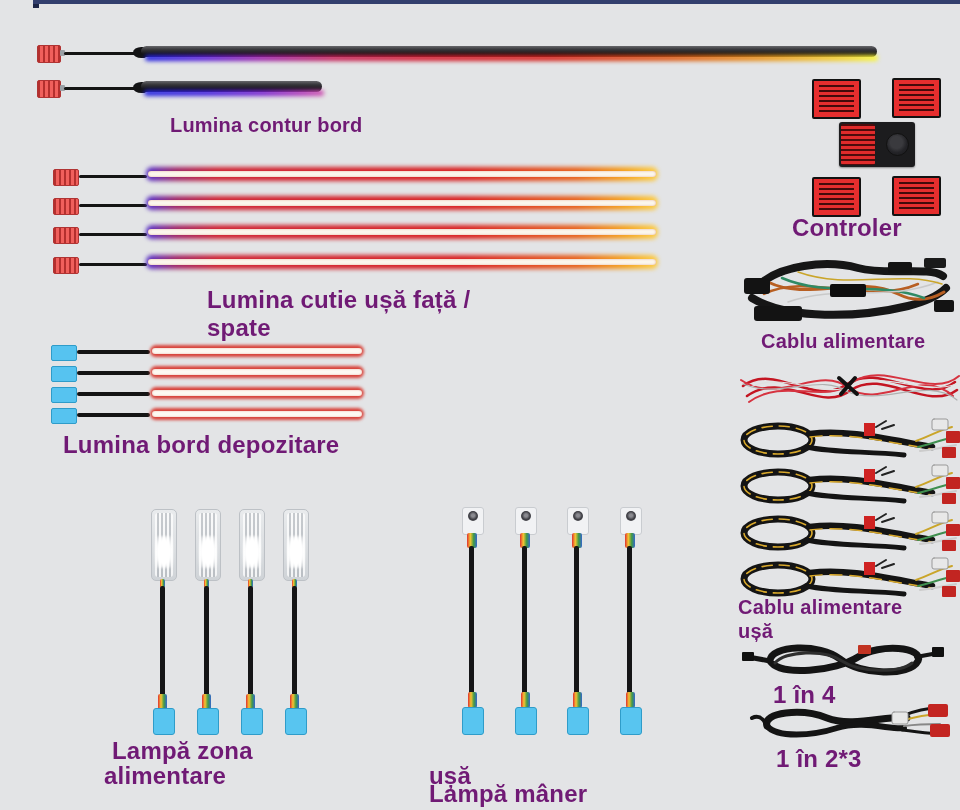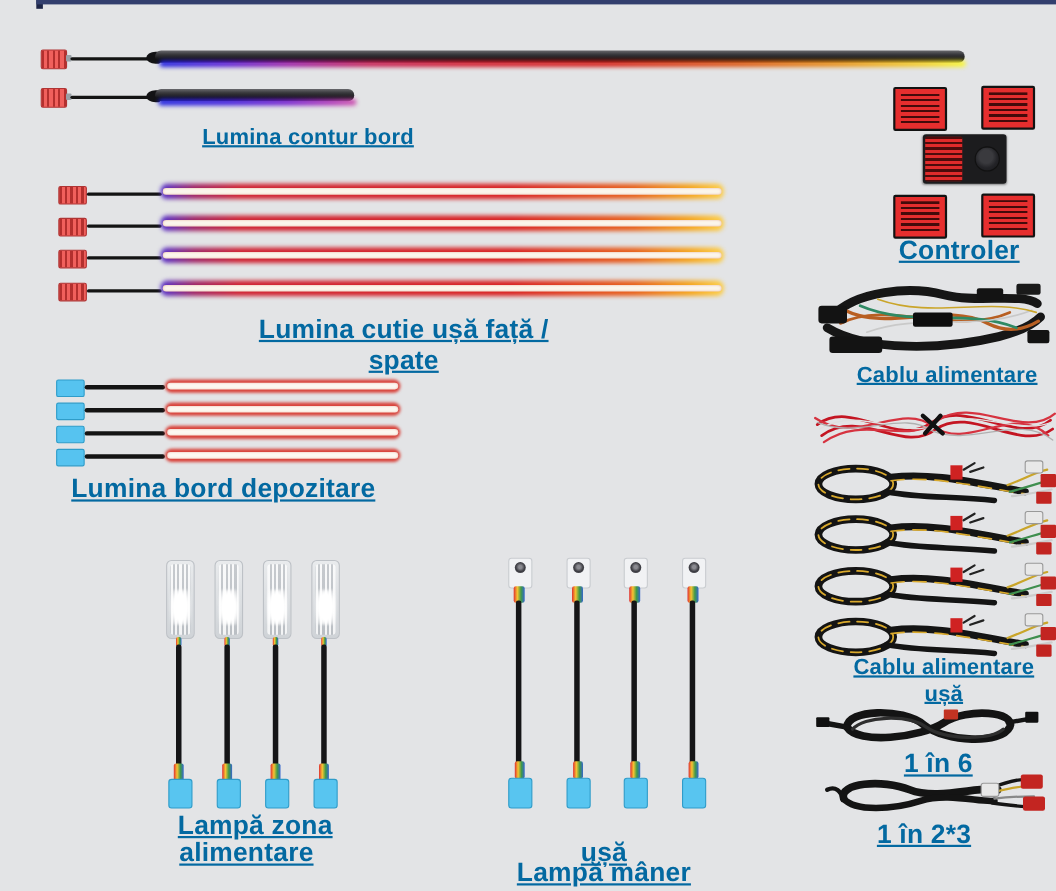--- a/index.html
+++ b/index.html
@@ -4,23 +4,22 @@
 <style>
   html,body{margin:0;padding:0;}
   #canvas{
     position:relative; width:960px; height:810px; overflow:hidden;
     background:#e3e4e6;
     font-family:"Liberation Sans", sans-serif;
     color:#0d0d0d;
   }
   .abs{position:absolute;}
   .lbl{
-    position:absolute; text-align:center; font-weight:bold; color:#0369a1;
+    position:absolute; text-align:left; font-weight:bold; color:#701a75;
     letter-spacing:0.2px;
-    text-decoration:underline;
   }
   .lbl-20{font-size:20px;} .lbl-21{font-size:24px;}
   
   .topbar{left:33px; top:0; width:927px; height:4px; background:#333f6e;}
   .topnotch{left:33px; top:0; width:6px; height:8px; background:#1d2547;}
   
   .conn-red{
     background:#f0605c; border:1px solid #b03434; border-radius:2px;
     background-image:repeating-linear-gradient(90deg, rgba(130,8,8,.55) 0 2px, rgba(0,0,0,0) 2px 5px);
   }
@@ -325,39 +324,39 @@
       <g fill="none" stroke-linecap="round">
         <path d="M30,24 C30,8 80,6 100,22 C120,38 170,40 178,24 C184,10 140,6 118,20 C96,34 40,40 30,24 Z" stroke="#141414" stroke-width="7"></path>
         <path d="M35,26 C45,14 85,12 102,24 C120,36 160,36 172,26" stroke="#2e2e2e" stroke-width="3"></path>
         <rect x="118" y="8" width="13" height="9" rx="1" fill="#c23322"></rect>
         <path d="M8,20 L30,24" stroke="#141414" stroke-width="5"></path>
         <rect x="2" y="15" width="12" height="9" rx="1" fill="#101010"></rect>
         <path d="M176,20 L198,16" stroke="#141414" stroke-width="4"></path>
         <rect x="192" y="10" width="12" height="10" rx="1" fill="#101010"></rect>
       </g>
     </svg>
-    <div class="lbl lbl-21" style="left:773px;top:681px;width:160px;">1 în 6</div>
+    <div class="lbl lbl-21" style="left:773px;top:681px;width:160px;">1 în 4</div>
   </div>
 
   <div>
     <svg class="abs" style="left:742px;top:700px;" width="210" height="46" viewBox="0 0 210 46">
       <g fill="none" stroke-linecap="round">
         <path d="M25,26 C20,12 60,8 85,18 C110,28 150,14 165,18" stroke="#141414" stroke-width="7"></path>
         <path d="M25,26 C35,38 70,36 95,28 C120,20 150,30 162,28" stroke="#141414" stroke-width="6"></path>
         <path d="M10,18 C18,14 22,20 25,26" stroke="#141414" stroke-width="4"></path>
         <path d="M160,16 C175,10 185,8 196,8" stroke="#141414" stroke-width="3"></path>
         <path d="M162,20 C177,16 188,14 198,15" stroke="#caa52a" stroke-width="2"></path>
         <path d="M162,26 C177,24 188,24 198,24" stroke="#888888" stroke-width="2"></path>
         <path d="M160,30 C175,32 186,33 196,34" stroke="#141414" stroke-width="3"></path>
         <rect x="150" y="12" width="16" height="12" rx="2" fill="#e8e8e8" stroke="#999"></rect>
         <rect x="186" y="4" width="20" height="13" rx="2" fill="#c32521"></rect>
         <rect x="188" y="24" width="20" height="13" rx="2" fill="#c32521"></rect>
       </g>
     </svg>
-    <div class="lbl lbl-21" style="left:760px;top:745px;width:160px;">1 în 2*3</div>
+    <div class="lbl lbl-21" style="left:776px;top:745px;width:160px;">1 în 2*3</div>
   </div>
 
   <div>
 
     <div class="abs fw-body" style="left:151px;top:509px;">
         <div class="ridges"></div>
         <div class="glow"></div>
       </div>
     <div class="abs multiwire" style="left:160px;top:579px;width:5px;height:9px;"></div>
     <div class="abs cable" style="left:160px;top:586px;width:5px;height:110px;"></div>

